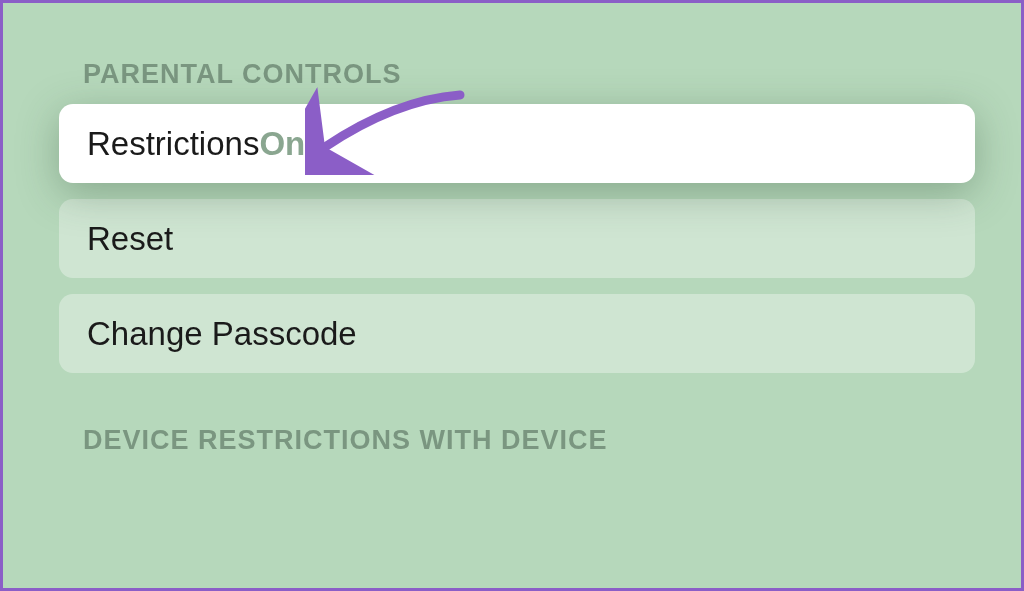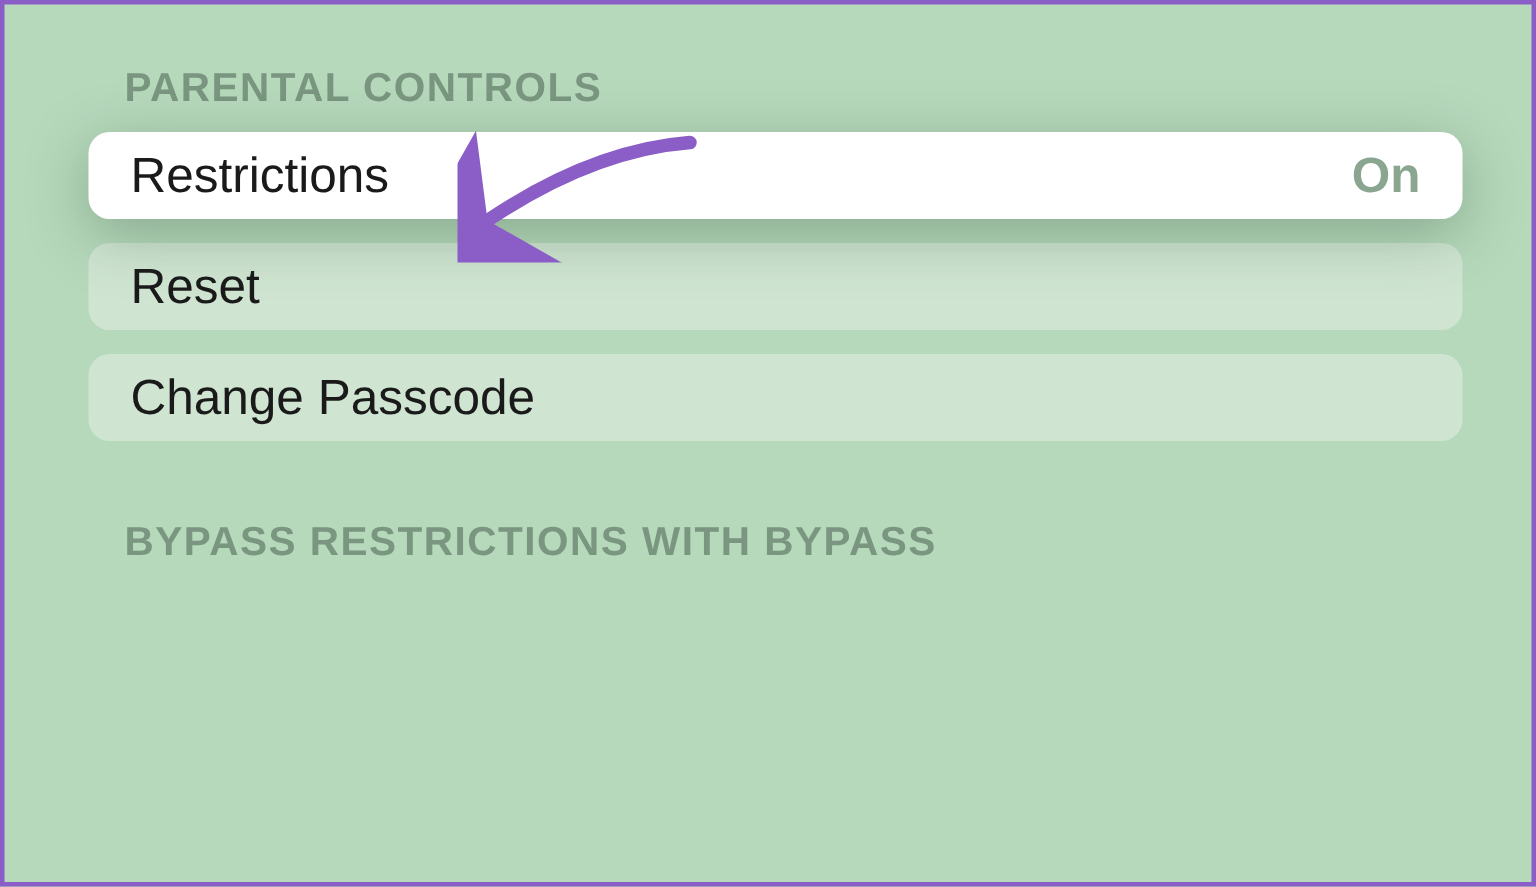--- a/index.html
+++ b/index.html
@@ -10,42 +10,42 @@
     body {
       width: 1024px;
       height: 591px;
       background: #b6d8bb;
       font-family: -apple-system, BlinkMacSystemFont, "Segoe UI", Helvetica, Arial, sans-serif;
       border: 3px solid #8b5ec7;
       position: relative;
       overflow: hidden;
     }
     .container {
-      padding: 40px 46px 0 56px;
+      padding: 56px 46px 0 56px;
     }
     .section-header {
       color: #7a9680;
       font-size: 27px;
       font-weight: 600;
       letter-spacing: 1px;
       margin-bottom: 14px;
       margin-left: 24px;
     }
     .section-header.second {
       margin-top: 52px;
     }
     .row {
       background: rgba(255,255,255,0.35);
       border-radius: 14px;
       padding: 20px 28px;
       display: flex;
-      justify-content: space-between;
+      justify-content: flex-start;
       align-items: center;
       margin-bottom: 16px;
-      height: 58px;
+      height: 79px;
     }
     .row.highlighted {
       background: #ffffff;
       box-shadow: 0 10px 40px rgba(50, 80, 55, 0.35);
       position: relative;
       z-index: 2;
     }
     .row-label {
       font-size: 33px;
       color: #1a1a1a;
@@ -80,21 +80,21 @@
   </div>
 
   <div class="row">
     <span class="row-label">Reset</span>
   </div>
 
   <div class="row">
     <span class="row-label">Change Passcode</span>
   </div>
 
-  <div class="section-header second">BYPASS RESTRICTIONS WITH BYPASS</div>
+  <div class="section-header second">DEVICE RESTRICTIONS WITH DEVICE</div>
 
 
 </div>
 
 <div class="arrow-annotation">
   <svg viewBox="0 0 170 90">
     <defs>
       <marker id="arrowhead" markerWidth="12" markerHeight="12" refX="3" refY="6" orient="auto">
         <polygon points="0 0, 12 6, 0 12, 3 6" fill="#8b5ec7"></polygon>
       </marker>

